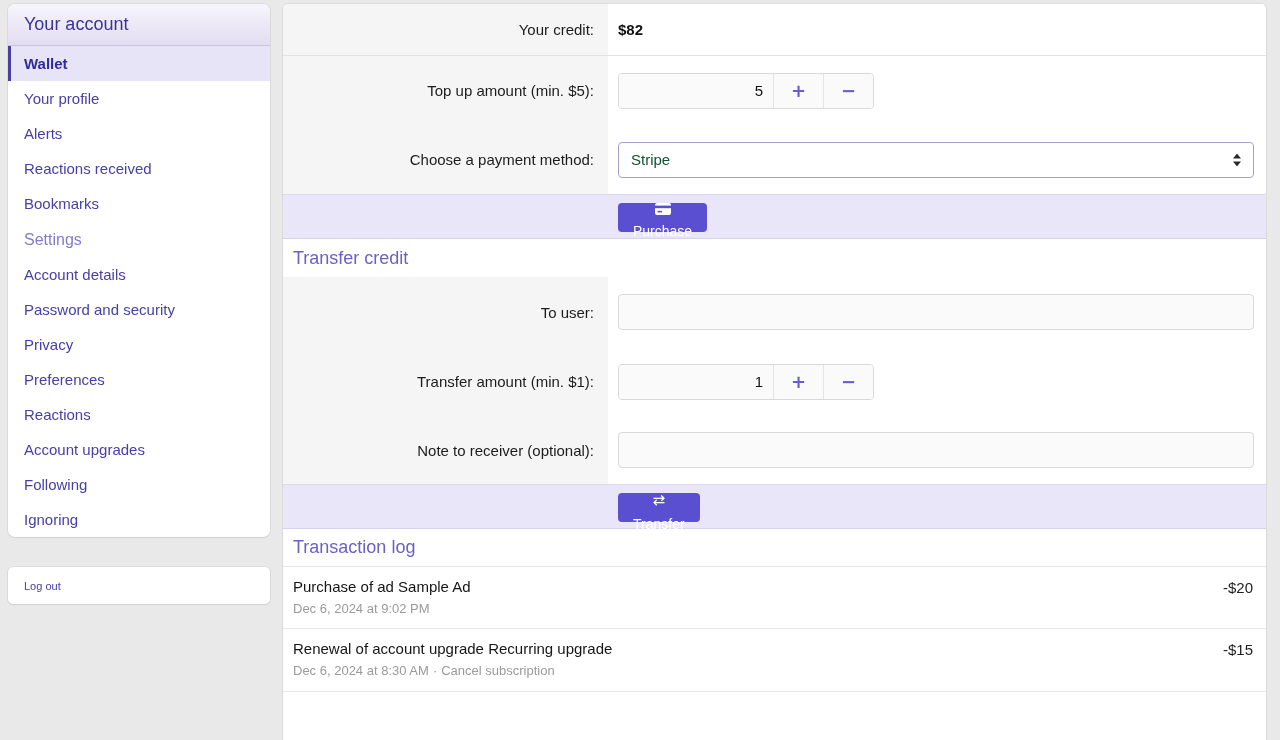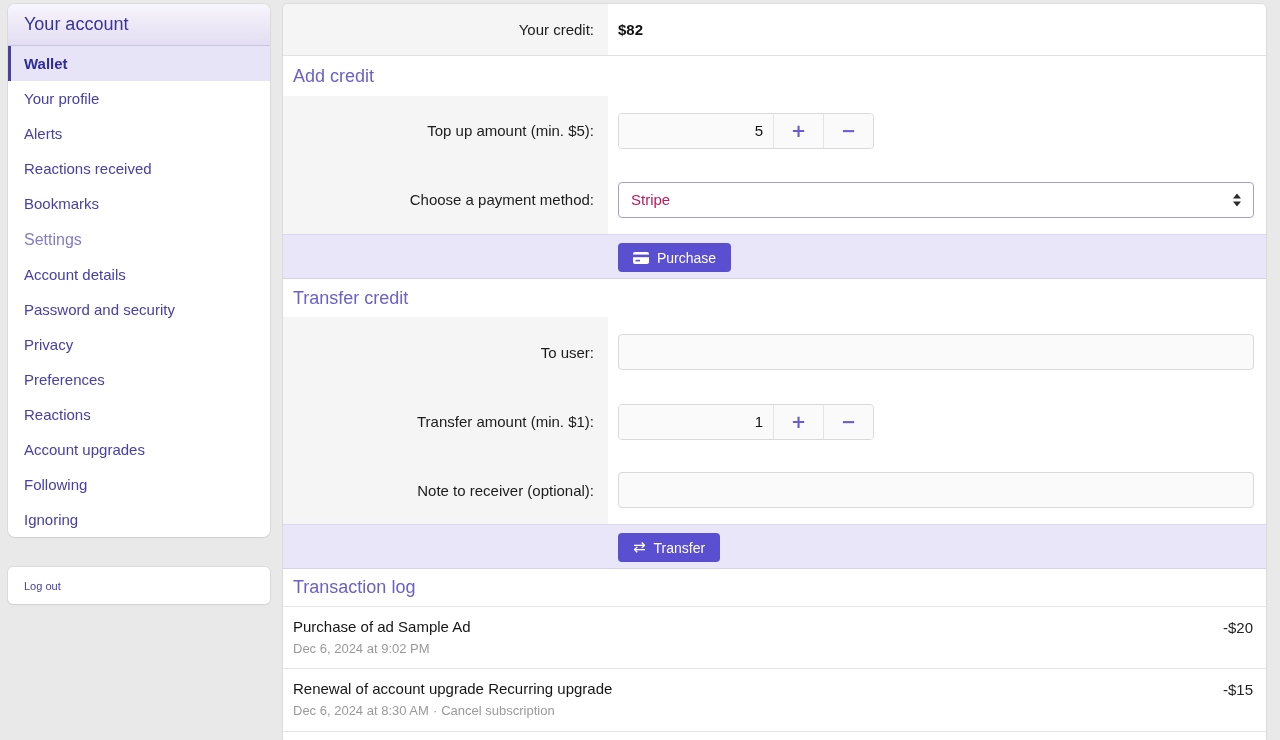--- a/index.html
+++ b/index.html
@@ -50,37 +50,37 @@
   .num-group { display:flex; width:256px; height:36px; border:1px solid #d9d9d9;
     border-radius:4px; background:#fafafa; overflow:hidden; }
   .num-group input { width:154px; border:none; outline:none; background:#fafafa;
     text-align:right; padding:0 10px; font-size:15px; color:#111; }
   .num-btn { width:50px; border:none; border-left:1px solid #e4e4e4; background:#fafafa;
     color:#685cd0; font-size:18px; font-weight:bold; display:flex; align-items:center;
     justify-content:center; cursor:pointer; font-family:"DejaVu Sans",sans-serif; }
 
   .select-box { position:relative; width:636px; height:36px; border:1px solid #a5a0cd;
     border-radius:4px; background:#fff; display:flex; align-items:center;
-    padding:0 30px 0 12px; font-size:15px; color:#be185d; cursor:pointer; }
+    padding:0 30px 0 12px; font-size:15px; color:#14532d; cursor:pointer; }
   .sel-arrows { position:absolute; right:12px; top:50%; transform:translateY(-50%);
     display:flex; flex-direction:column; gap:3px; }
   .tri-up { width:0; height:0; border-left:4px solid transparent;
     border-right:4px solid transparent; border-bottom:5px solid #2b2b2b; }
   .tri-down { width:0; height:0; border-left:4px solid transparent;
     border-right:4px solid transparent; border-top:5px solid #2b2b2b; }
 
   .text-input { width:636px; height:36px; border:1px solid #d9d9d9; border-radius:4px;
     background:#fafafa; padding:0 12px; font-size:15px; color:#111; outline:none; }
 
   .footer-bar { height:45px; background:#e8e6f8; border-top:1px solid #dcd8f0;
     border-bottom:1px solid #d6d2ec; }
   .btn-primary { display:inline-flex; align-items:center; gap:8px; height:29px;
     margin:8px 0 0 335px; padding:0 15px; background:#5a4fd0; color:#fff; border:none;
     border-radius:4px; font-size:14px; cursor:pointer;
-    font-family:"Liberation Sans","DejaVu Sans",sans-serif; }
+    font-family:"Liberation Sans","DejaVu Sans",sans-serif;flex-direction:column; }
   .btn-icon-svg { display:block; }
   .exchange-glyph { font-family:"DejaVu Sans",sans-serif; font-size:15px; line-height:1; }
 
   .log-row { position:relative; height:62px; border-bottom:1px solid #e6e6e6;
     padding:10px 12px 0 10px; background:#fff; }
   .log-title { font-size:15px; color:#161616; line-height:20px; }
   .log-sub { font-size:13px; color:#9a9a9a; margin-top:4px; }
   .log-sub a { color:#9a9a9a; text-decoration:none; }
   .dot-sep { margin:0 4px; }
   .log-amount { position:absolute; right:13px; top:12px; font-size:15px; color:#232323; }
@@ -115,21 +115,20 @@
 
 <div class="main-card">
 
   <div class="credit-row">
     <div class="cell-label">Your credit:</div>
     <div class="cell-input">
       <span class="credit-value">$82</span>
     </div>
   </div>
 
-  <div class="section-title">Add credit</div>
 
   <div class="form-row">
     <div class="cell-label">Top up amount (min. $5):</div>
     <div class="cell-input">
       <div class="num-group">
         <input type="text" value="5" style="">
         <button class="num-btn">+</button>
         <button class="num-btn">−</button>
       </div>
     </div>

